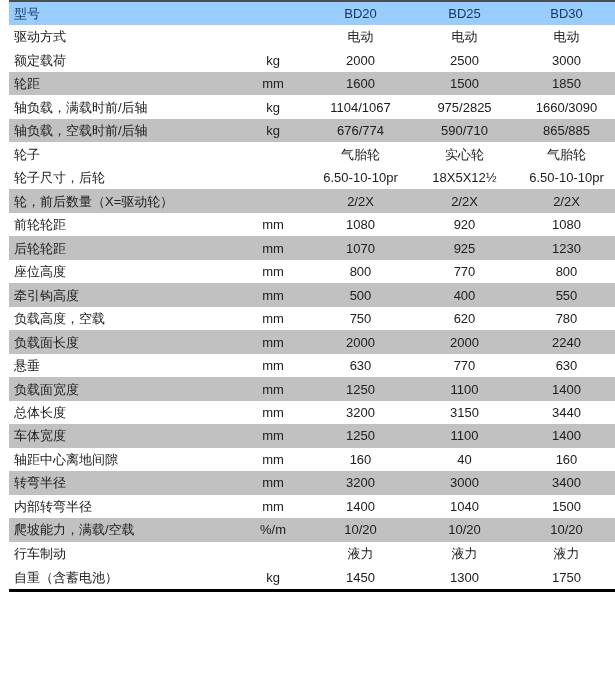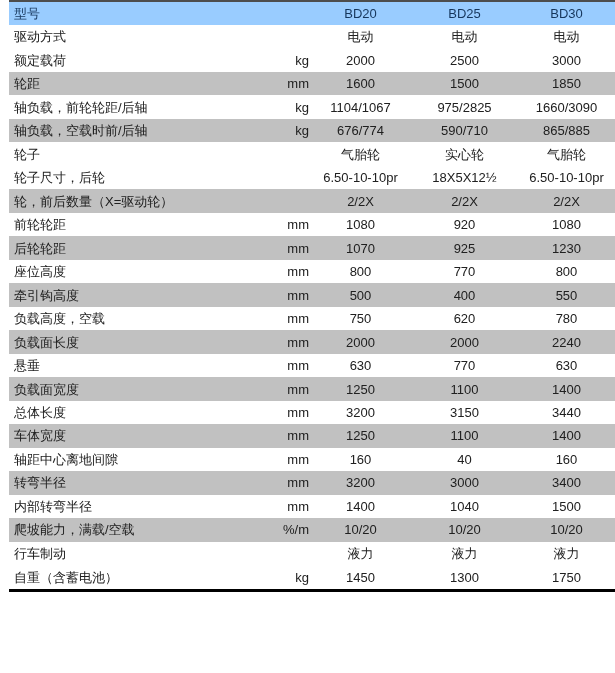--- a/index.html
+++ b/index.html
@@ -26,21 +26,21 @@
     margin-left:9px;
   }
   td{
     height:23px;padding:0;margin:0;
     font-size:13px;line-height:23px;
     color:var(--body-text);
     white-space:nowrap;overflow:hidden;
     background:var(--row-bg);
   }
   td.name{text-align:left;padding-left:5px;}
-  td.unit{text-align:right;}
+  td.unit{text-align:center;}
   td.val{text-align:center;}
   tr.header td{
     background:var(--header-bg);
     color:var(--header-text);
   }
   tr.stripe td{background:var(--stripe-bg);}
 </style>
 </head>
 <body>
 
@@ -77,21 +77,21 @@
         <td class="val">3000</td>
       </tr>
       <tr class="stripe">
         <td class="name">轮距</td>
         <td class="unit">mm</td>
         <td class="val">1600</td>
         <td class="val">1500</td>
         <td class="val">1850</td>
       </tr>
       <tr>
-        <td class="name">轴负载，前轮轮距/后轴</td>
+        <td class="name">轴负载，满载时前/后轴</td>
         <td class="unit">kg</td>
         <td class="val">1104/1067</td>
         <td class="val">975/2825</td>
         <td class="val">1660/3090</td>
       </tr>
       <tr class="stripe">
         <td class="name">轴负载，空载时前/后轴</td>
         <td class="unit">kg</td>
         <td class="val">676/774</td>
         <td class="val">590/710</td>

